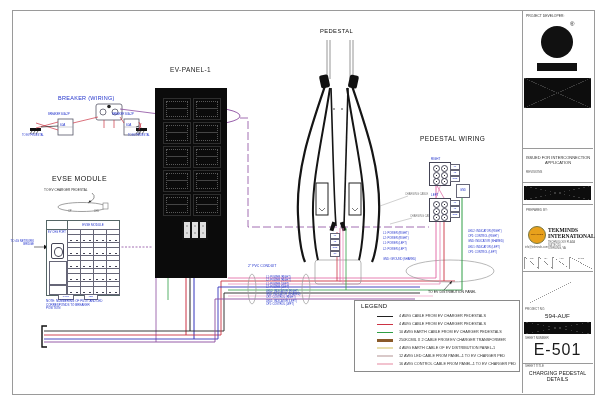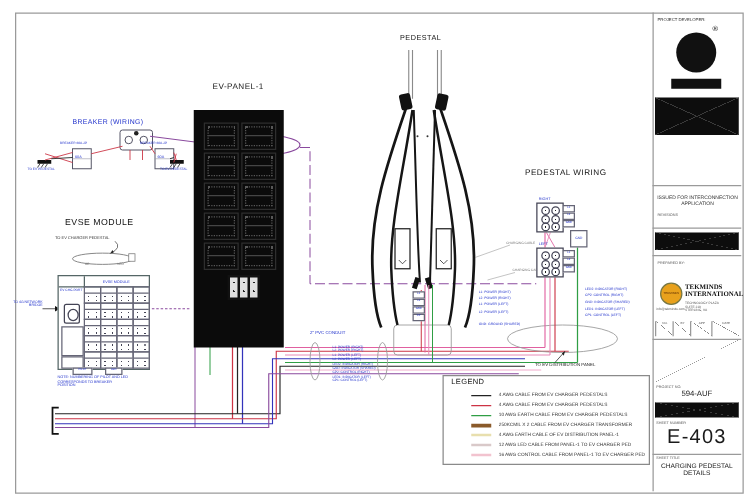--- a/index.html
+++ b/index.html
@@ -374,18 +374,18 @@
     <div class="revcell" style="left:14px;width:14px">BY</div>
     <div class="revcell" style="left:28px;width:17px">APP</div>
     <div class="revcell" style="left:45px;width:22px">DATE</div>
   </div>
   <div class="abs hline" style="left:522px;top:271px;width:71px"></div>
   <div class="abs diagbox" style="left:524px;top:272px;width:67px;height:34px"></div>
   <div class="abs t-tiny" style="left:525px;top:308px">PROJECT NO.</div>
   <div class="abs" style="left:524px;top:312px;width:67px;font-size:6.2px;text-align:center;color:#222">594-AUF</div>
   <div class="abs crossbox" style="left:524px;top:322px;width:67px;height:12px"></div>
   <div class="abs t-tiny" style="left:525px;top:337px">SHEET NUMBER</div>
-  <div class="abs" style="left:524px;top:341px;width:67px;font-size:16px;letter-spacing:1px;text-align:center;color:#1a1a1a">E-403</div>
+  <div class="abs" style="left:524px;top:341px;width:67px;font-size:16px;letter-spacing:1px;text-align:center;color:#1a1a1a">E-501</div>
   <div class="abs hline" style="left:522px;top:363px;width:71px"></div>
   <div class="abs t-tiny" style="left:525px;top:365px">SHEET TITLE</div>
   <div class="abs" style="left:526px;top:370px;width:63px;font-size:5.3px;line-height:6.4px;text-align:center;color:#222">CHARGING PEDESTAL DETAILS</div>
 
 </div>
 
 </body></html>

